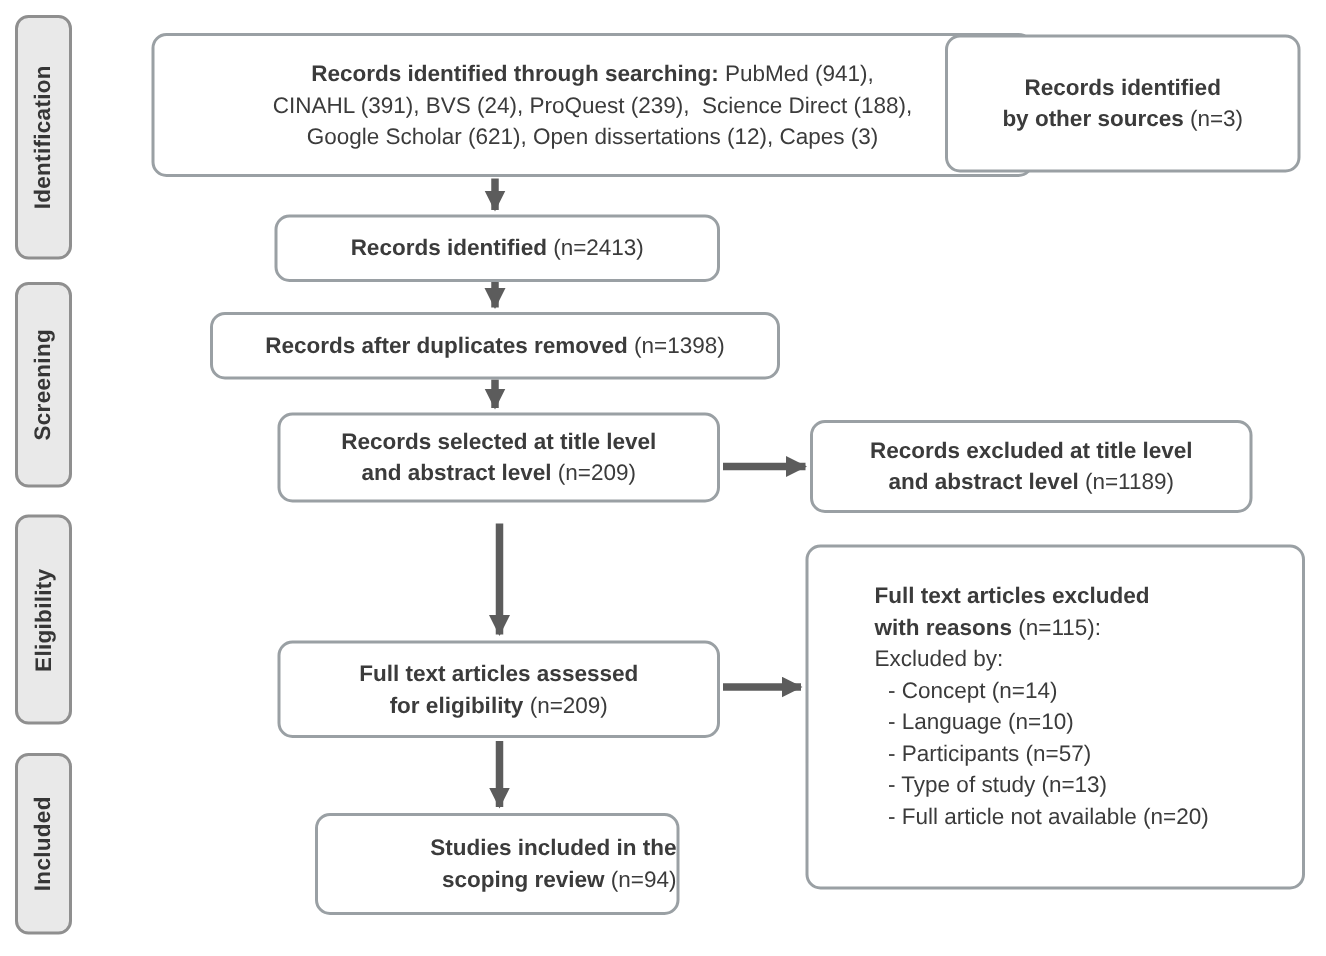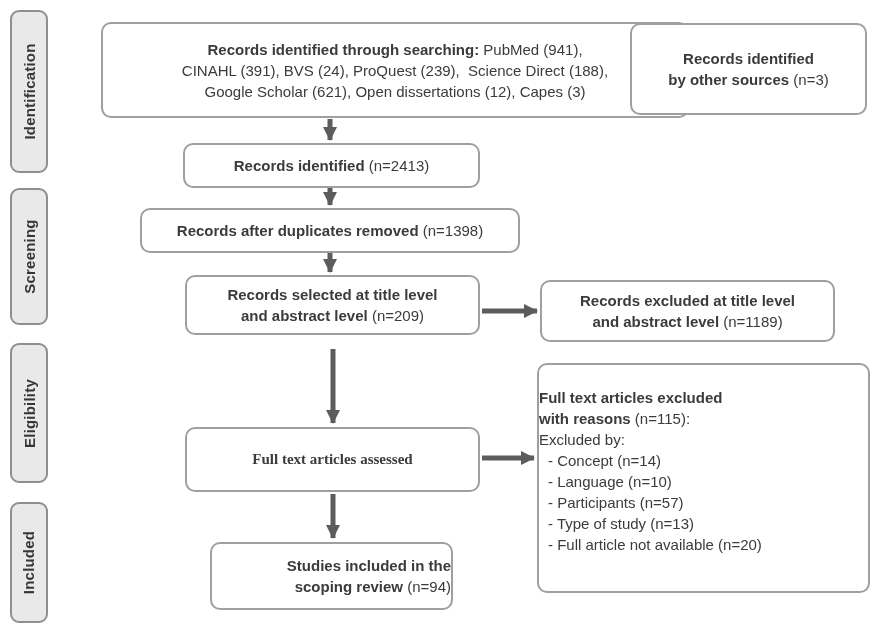--- a/index.html
+++ b/index.html
@@ -38,21 +38,21 @@
     box-sizing:border-box;
     display:flex;
     flex-direction:column;
     justify-content:center;
     align-items:center;
     font-size:15px;
     line-height:21px;
   }
   .fbox .ln{white-space:pre;text-align:center;}
   .fbox b{font-weight:700;}
-  .fbox.left-align{align-items:flex-start;justify-content:flex-start;padding-top:22px;}
+  .fbox.left-align{align-items:flex-start;padding-left:44px;justify-content:flex-start;padding-top:22px;}
   .fbox.left-align .ln{text-align:left;}
   .fbox.left-align .ln.indent{padding-left:9px;}
   
   #arrow-layer{position:absolute;left:0;top:0;width:884px;height:637px;pointer-events:none;}
 </style>
 </head>
 <body>
 
 <div id="canvas">
 
@@ -107,22 +107,23 @@
   <div class="fbox" style="left:185px;top:275px;width:295px;height:60px;">
     <div class="ln"><b>Records selected at title level</b><span></span></div>
     <div class="ln"><b>and abstract level</b><span> (n=209)</span></div>
   </div>
 
   <div class="fbox" style="left:540px;top:280px;width:295px;height:62px;">
     <div class="ln"><b>Records excluded at title level</b><span></span></div>
     <div class="ln"><b>and abstract level</b><span> (n=1189)</span></div>
   </div>
 
-  <div class="fbox" style="left:185px;top:427px;width:295px;height:65px;font-family:Liberation Serif, serif;">
+  <div class="fbox" style="left:185px;top:427px;width:295px;height:65px;">
     <div class="ln"><b>Full text articles assessed</b><span></span></div>
+    <div class="ln"><b>for eligibility</b><span> (n=209)</span></div>
   </div>
 
   <div class="fbox left-align" style="left:537px;top:363px;width:333px;height:230px;">
     <div class="ln"><b>Full text articles excluded</b><span></span></div>
     <div class="ln"><b>with reasons</b><span> (n=115):</span></div>
     <div class="ln"><b></b><span>Excluded by:</span></div>
     <div class="ln indent"><b></b><span>- Concept (n=14)</span></div>
     <div class="ln indent"><b></b><span>- Language (n=10)</span></div>
     <div class="ln indent"><b></b><span>- Participants (n=57)</span></div>
     <div class="ln indent"><b></b><span>- Type of study (n=13)</span></div>

